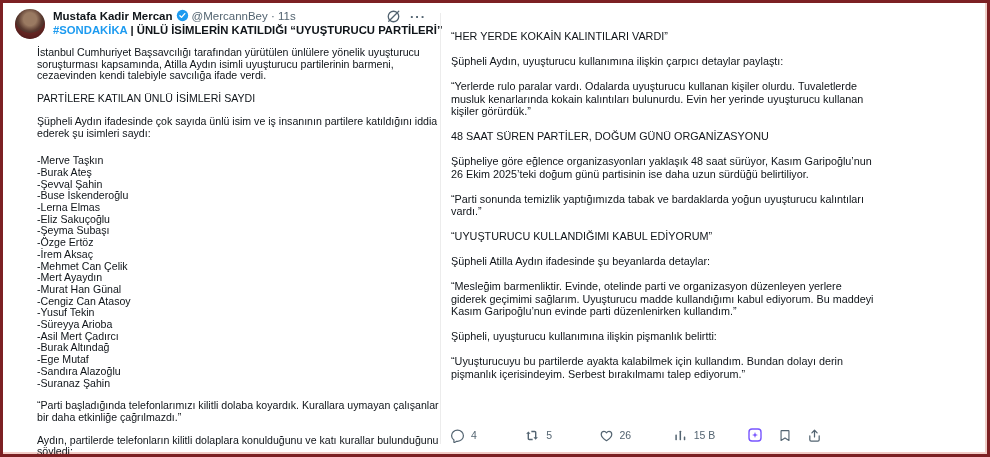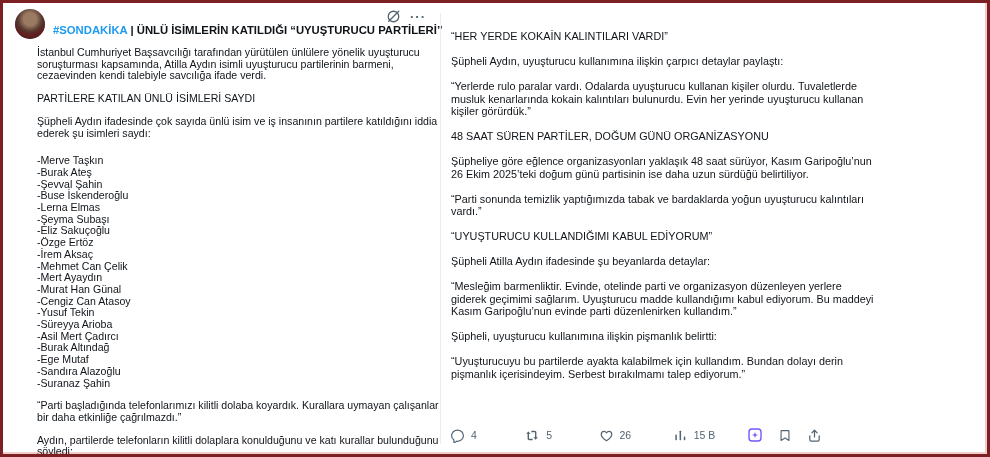--- a/index.html
+++ b/index.html
@@ -41,20 +41,34 @@
 </style>
 </head>
 <body>
 
 <div class="frame">
   <div class="inner-edge-bottom"></div>
   <div class="inner-edge-right"></div>
 
   <div class="avatar"></div>
 
+  <div class="name-row">
+    <span class="name">Mustafa Kadir Mercan</span>
+    <span style="display:inline-flex;">
+      <svg class="icon" width="13" height="13" viewBox="0 0 16 16">
+        <circle cx="8" cy="8" r="7" fill="#1d9bf0"></circle>
+        <path d="M4.8 8.3l2 2 4-4.6" fill="none" stroke="#fff" stroke-width="1.7" stroke-linecap="round" stroke-linejoin="round"></path>
+      </svg>
+    </span>
+    <span class="meta">
+      <span>@MercannBey</span>
+      <span>·</span>
+      <span>11s</span>
+    </span>
+  </div>
 
   <div class="headline">
     <span class="hashtag">#SONDAKİKA</span><span> | ÜNLÜ İSİMLERİN KATILDIĞI “UYUŞTURUCU PARTİLERİ”</span>
   </div>
 
   <div class="head-actions">
     <span style="display:inline-flex;cursor:pointer;">
       <svg class="icon" width="15" height="15" viewBox="0 0 16 16">
         <circle cx="8" cy="8" r="5.6" fill="none" stroke="#536471" stroke-width="1.4"></circle>
         <line x1="13.6" y1="2.4" x2="2.9" y2="13.1" stroke="#536471" stroke-width="1.4" stroke-linecap="round"></line>
@@ -68,22 +82,22 @@
   <div class="col col-left">
     <p>İstanbul Cumhuriyet Başsavcılığı tarafından yürütülen ünlülere yönelik uyuşturucu soruşturması kapsamında, Atilla Aydın isimli uyuşturucu partilerinin barmeni, cezaevinden kendi talebiyle savcılığa ifade verdi.</p>
     <p>PARTİLERE KATILAN ÜNLÜ İSİMLERİ SAYDI</p>
     <p class="lead-in">Şüpheli Aydın ifadesinde çok sayıda ünlü isim ve iş insanının partilere katıldığını iddia ederek şu isimleri saydı:</p>
     <div class="names">
       <div>-Merve Taşkın</div>
       <div>-Burak Ateş</div>
       <div>-Şevval Şahin</div>
       <div>-Buse İskenderoğlu</div>
       <div>-Lerna Elmas</div>
+      <div>-Eliz Sakuçoğlu</div>
       <div>-Şeyma Subaşı</div>
-      <div>-Eliz Sakuçoğlu</div>
       <div>-Özge Ertöz</div>
       <div>-İrem Aksaç</div>
       <div>-Mehmet Can Çelik</div>
       <div>-Mert Ayaydın</div>
       <div>-Murat Han Günal</div>
       <div>-Cengiz Can Atasoy</div>
       <div>-Yusuf Tekin</div>
       <div>-Süreyya Arioba</div>
       <div>-Asil Mert Çadırcı</div>
       <div>-Burak Altındağ</div>

